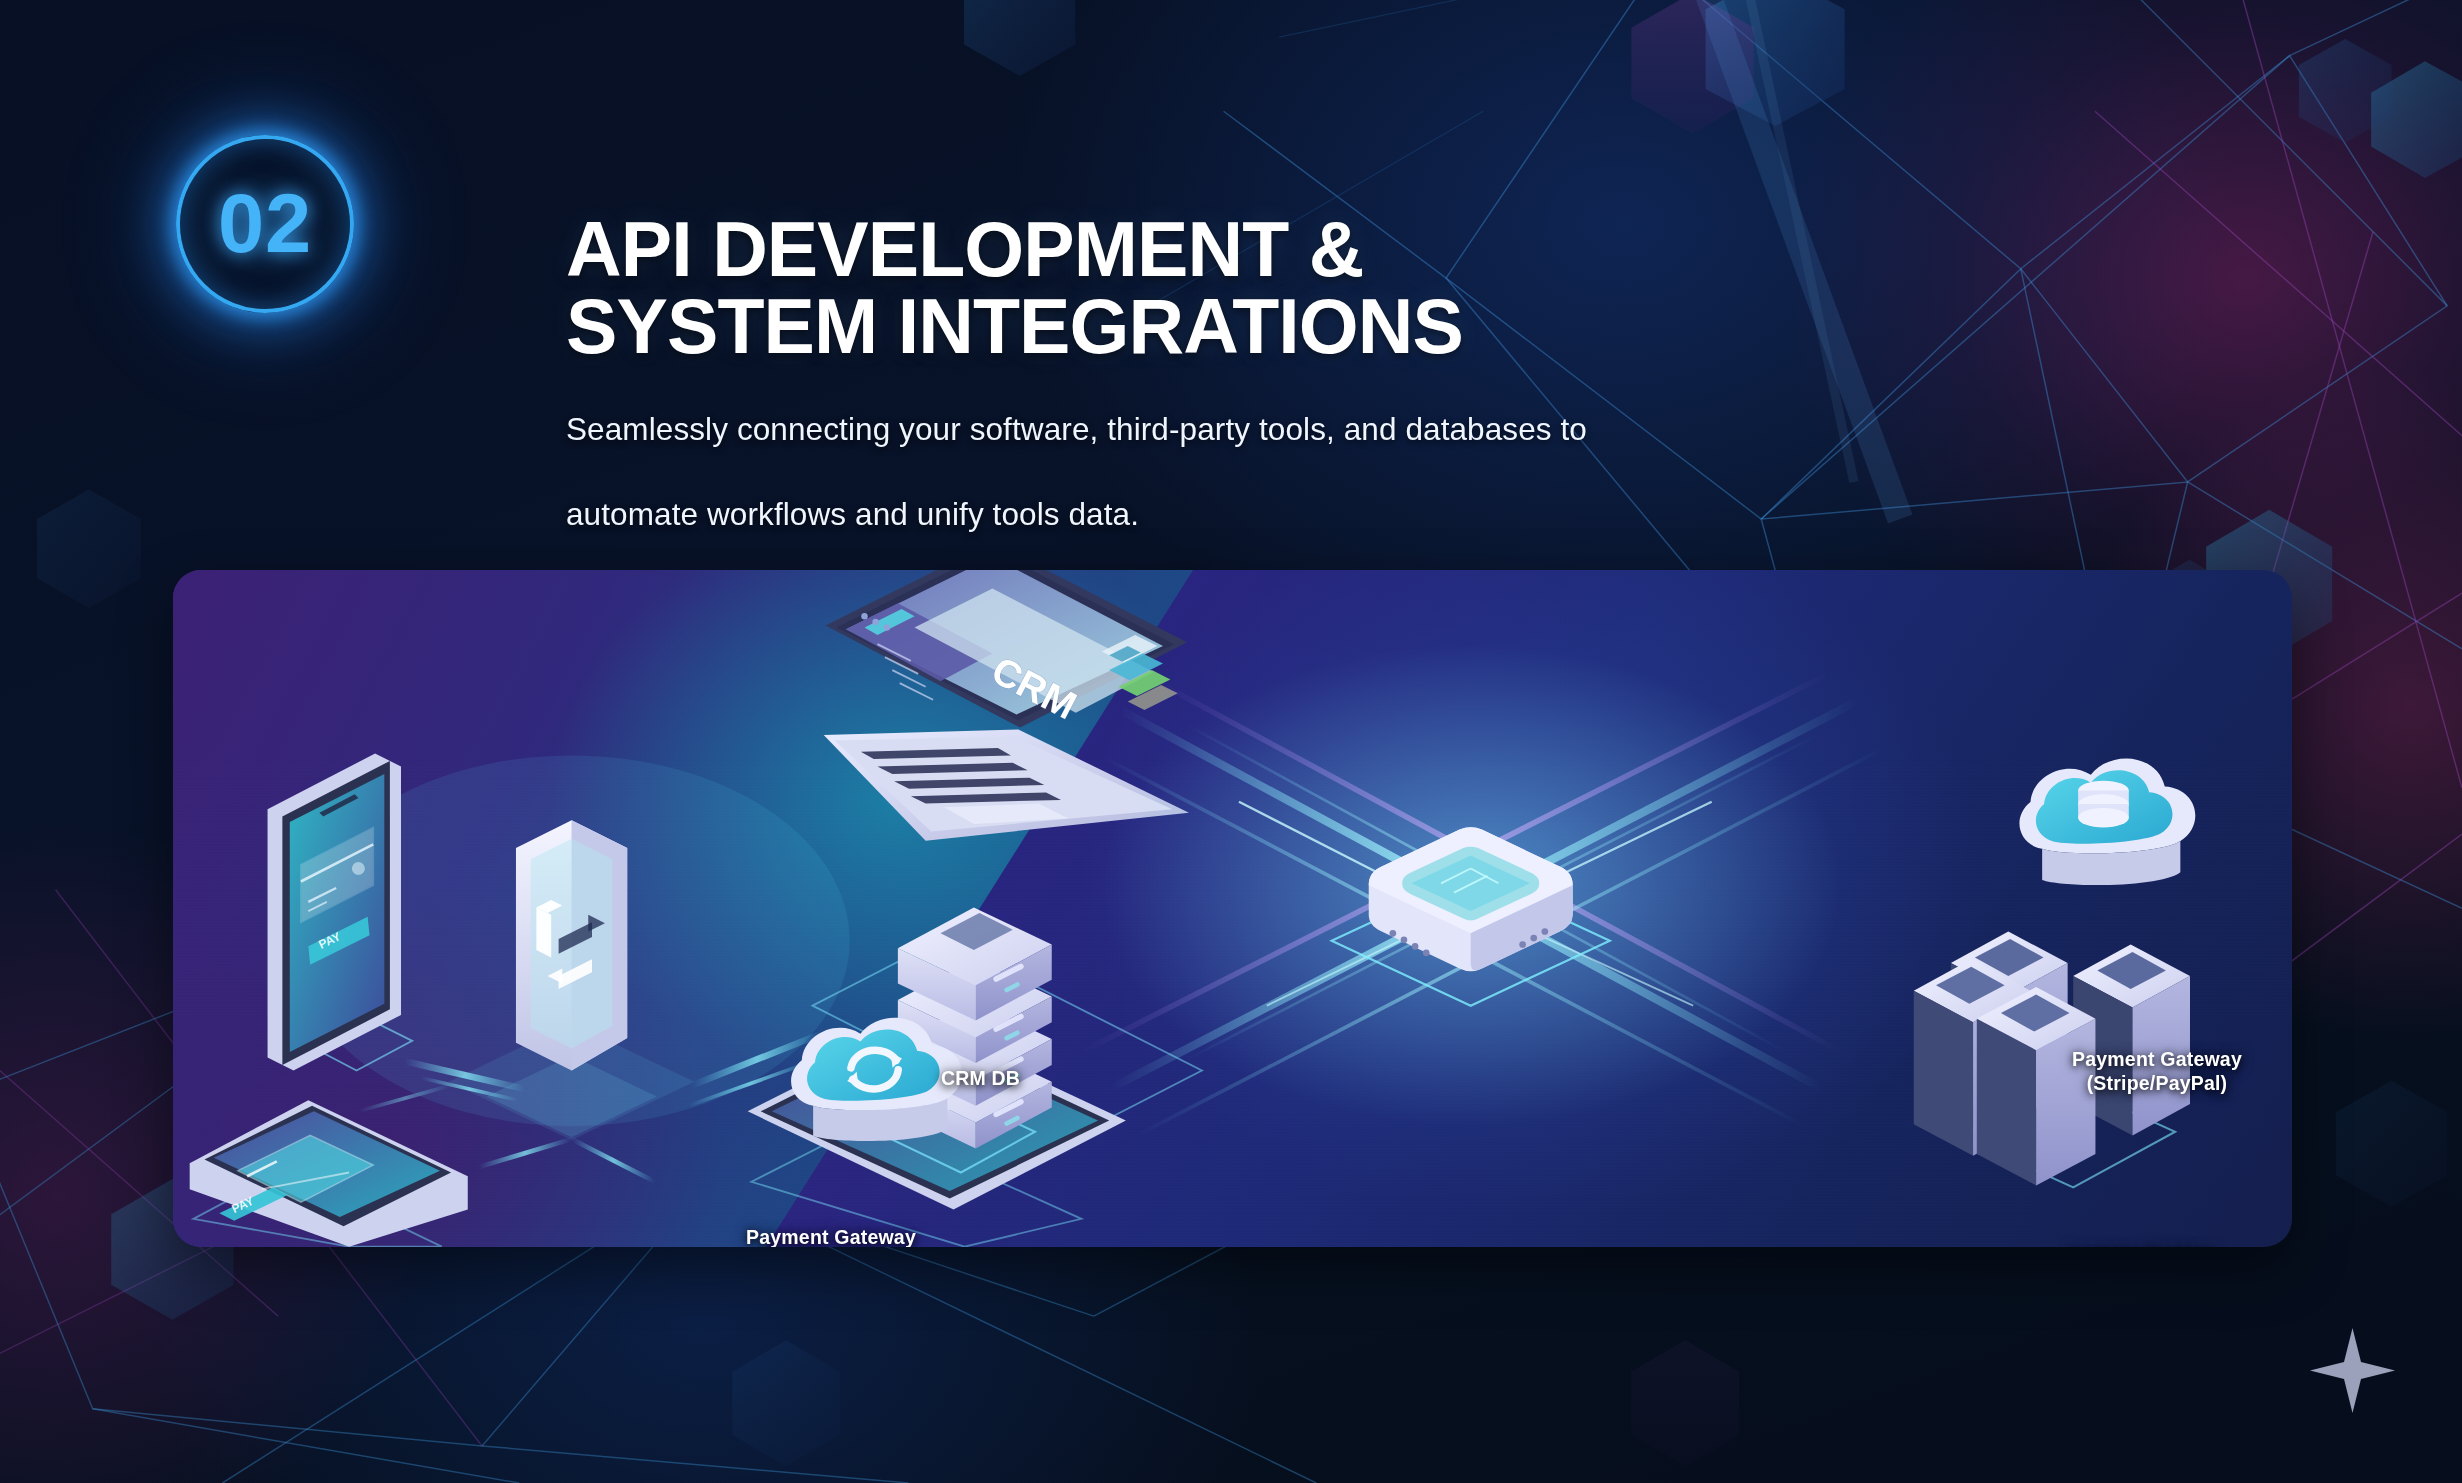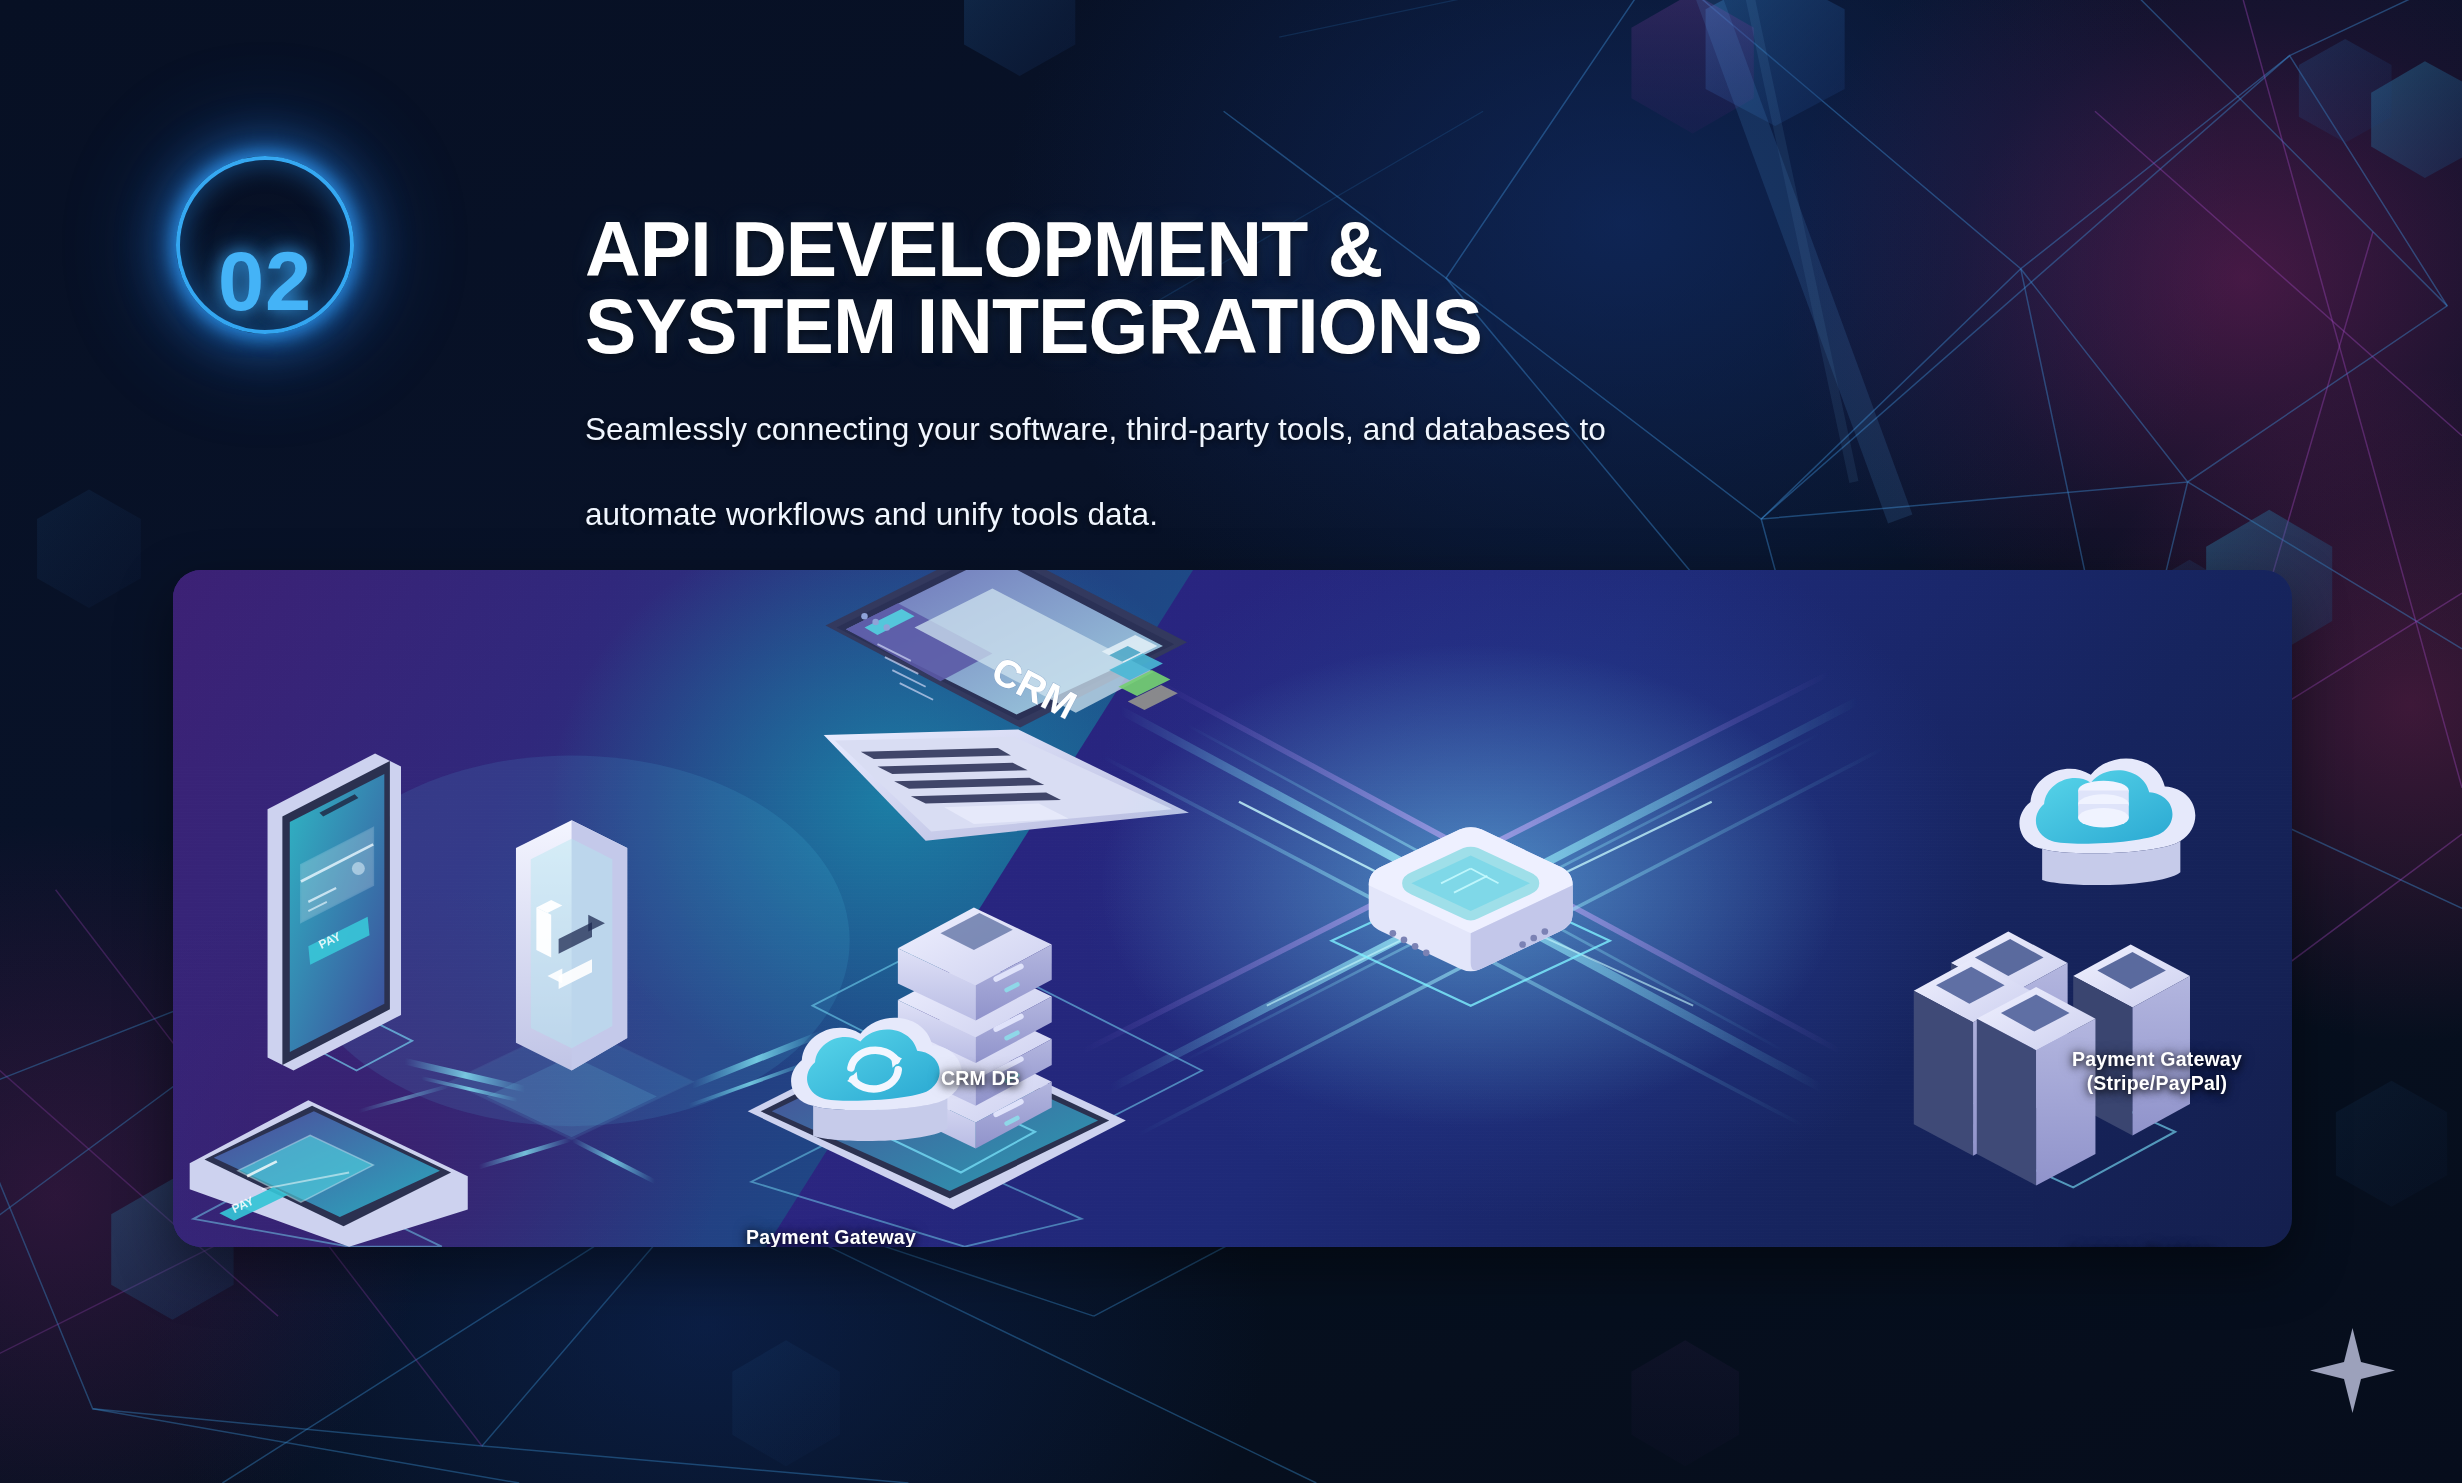--- a/index.html
+++ b/index.html
@@ -19,38 +19,38 @@
       radial-gradient(ellipse 519px 519px at 56px 1196px, rgba(150,35,120,.26) 0%, rgba(0,0,0,0) 72%),
       radial-gradient(ellipse 834px 649px at 1622px 223px, rgba(20,52,120,.55) 0%, rgba(0,0,0,0) 74%),
       radial-gradient(ellipse 742px 519px at 705px 1326px, rgba(16,44,104,.50) 0%, rgba(0,0,0,0) 76%),
       linear-gradient(160deg,#071024 0%,#081228 36%,#06101f 70%,#060d1c 100%);
     overflow:hidden;
   }
   #netsvg { position:absolute; inset:0; width:2462px; height:1483px; }
 
   
   #badge {
-    position:absolute; left:176px; top:156px; width:178px; height:178px;
+    position:absolute; left:176px; top:135px; width:178px; height:178px;
     border-radius:50%;
     border:4.6px solid #35a8f2;
     box-shadow:
       0 0 16.7px 4.6px rgba(48,150,240,.80),
       0 0 45px 15px rgba(40,135,230,.46),
       0 0 88px 31.5px rgba(30,110,215,.24),
       inset 0 0 24px 5.6px rgba(40,140,235,.36);
-    display:flex; align-items:flex-end; justify-content:center;
+    display:flex; align-items:center; justify-content:center;
   }
   #badge-num {
     font-size:83px; font-weight:bold; letter-spacing:0.9px;
     color:#44b3f7;
     text-shadow:0 0 18.5px rgba(60,170,250,.95), 0 0 43px rgba(45,150,240,.6);
   }
 
   
-  #header { position:absolute; left:585px; top:211px; width:1446px; }
+  #header { position:absolute; left:566px; top:211px; width:1446px; }
   #title {
     font-size:77px; font-weight:bold; line-height:1.00;
     letter-spacing:-0.9px; color:#ffffff;
     text-shadow:0 2.8px 9.3px rgba(0,0,0,.55), 0 0 22px rgba(120,190,255,.14);
   }
   #title .ln { display:block; white-space:nowrap; }
   #subtitle {
     margin-top:26px; font-size:31.5px; line-height:1.30; color:#f0f6ff;
     font-weight:400; letter-spacing:0.1px;
     text-shadow:0 1.9px 6.5px rgba(0,0,0,.70);

